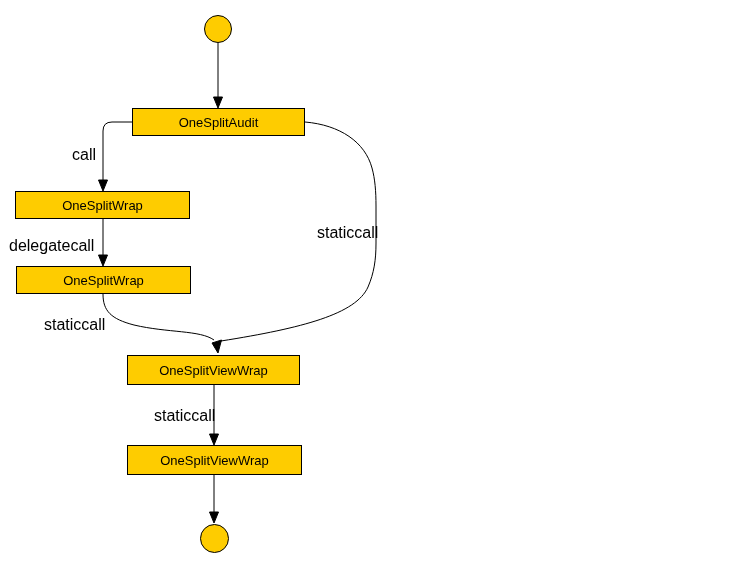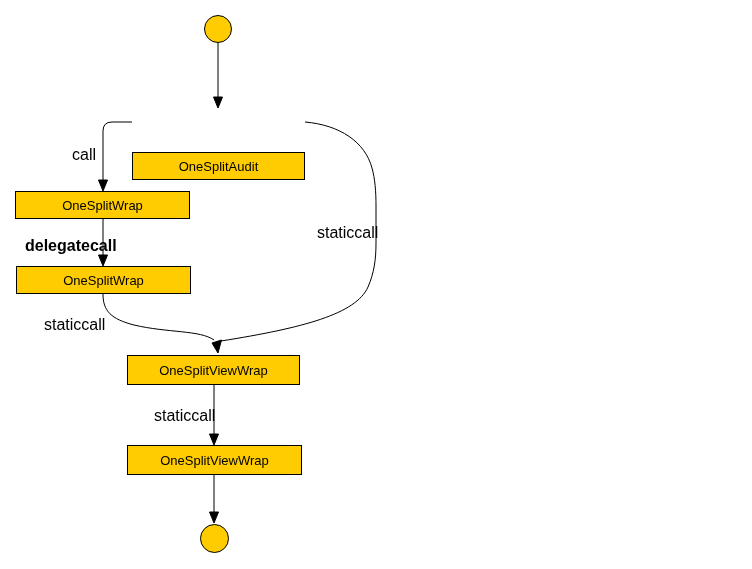--- a/index.html
+++ b/index.html
@@ -92,21 +92,21 @@
     </g>
 
     <g>
       <path class="edge" d="M214,475 L214,512"></path>
       <polygon class="arrow" points="209.5,512 218.5,512 214,523"></polygon>
     </g>
   </svg>
 
   <div class="node circle" style="left:204px; top:15px; width:28px; height:28px;"></div>
 
-  <div class="node box" style="left:132px; top:108px; width:173px; height:28px;margin-top:44px;">
+  <div class="node box" style="left:132px; top:108px; width:173px; height:28px;">
     <span>OneSplitAudit</span>
   </div>
 
   <div class="node box" style="left:15px; top:191px; width:175px; height:28px;">
     <span>OneSplitWrap</span>
   </div>
 
   <div class="node box" style="left:16px; top:266px; width:175px; height:28px;">
     <span>OneSplitWrap</span>
   </div>
@@ -116,21 +116,21 @@
   </div>
 
   <div class="node box" style="left:127px; top:445px; width:175px; height:30px;">
     <span>OneSplitViewWrap</span>
   </div>
 
   <div class="node circle" style="left:200px; top:524px; width:29px; height:29px;"></div>
 
   <div class="edge-label" style="left:72px; top:146px;">call</div>
 
-  <div class="edge-label" style="left:25px; top:237px;font-weight:bold;">delegatecall</div>
+  <div class="edge-label" style="left:9px; top:237px;">delegatecall</div>
 
   <div class="edge-label" style="left:44px; top:316px;">staticcall</div>
 
   <div class="edge-label" style="left:317px; top:224px;">staticcall</div>
 
   <div class="edge-label" style="left:154px; top:407px;">staticcall</div>
 
 </div>
 
 </body></html>

